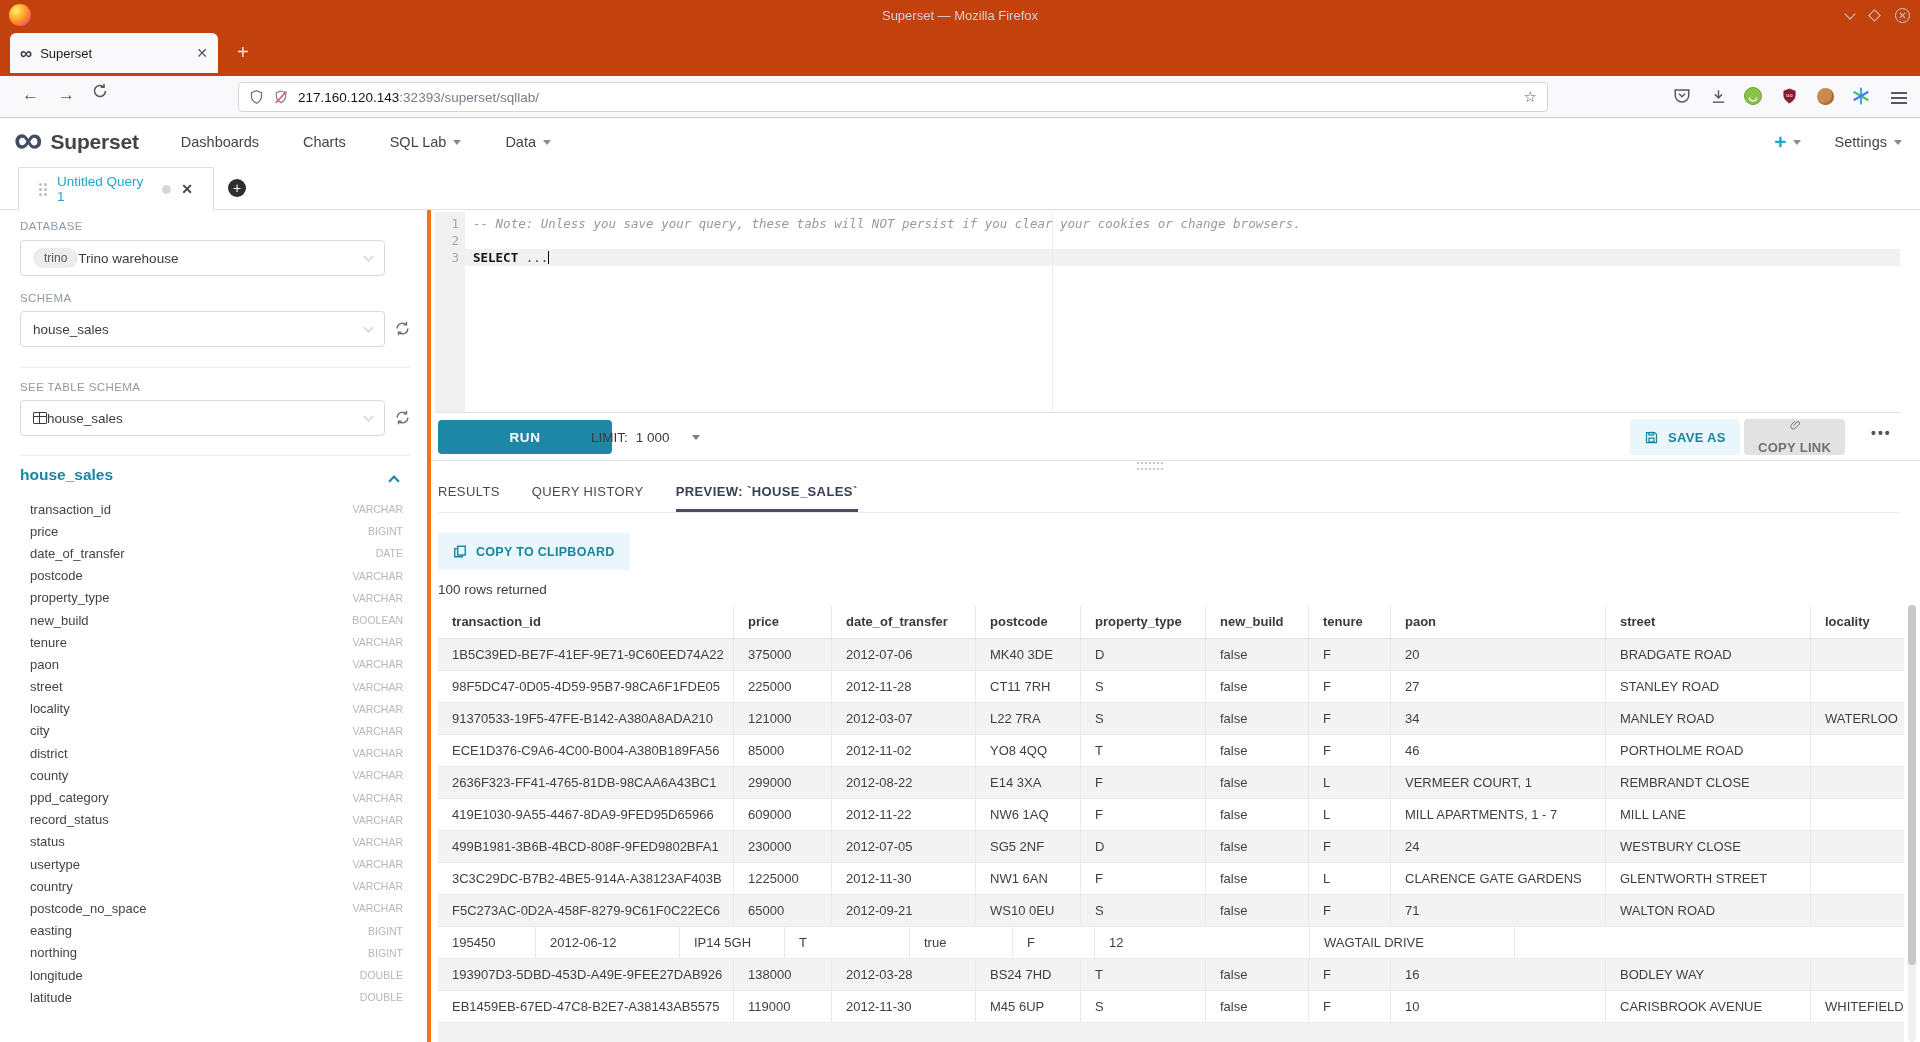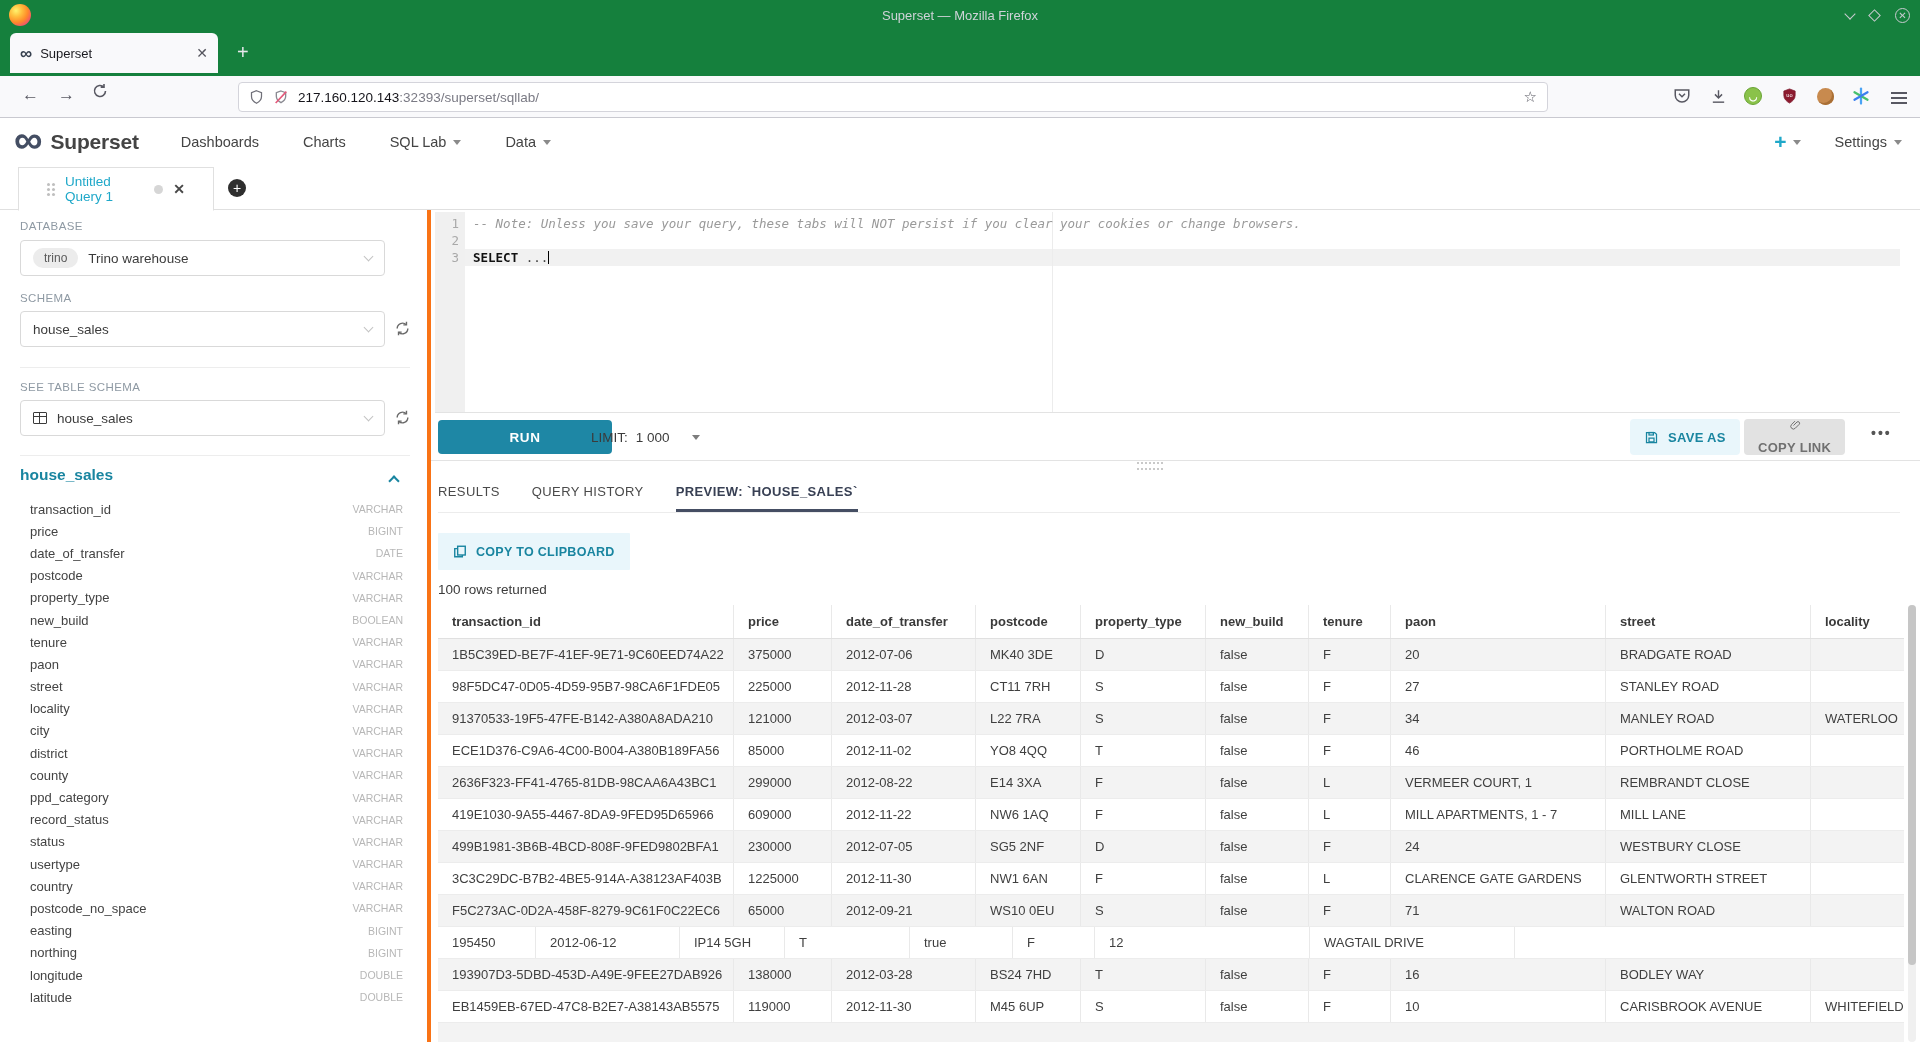--- a/index.html
+++ b/index.html
@@ -1,20 +1,20 @@
 <!DOCTYPE html>
 <html><head>
 <meta charset="utf-8">
 <style>
   * { box-sizing: border-box; margin: 0; padding: 0; }
   html,body { width:1920px; height:1042px; overflow:hidden; background:#fff;
     font-family:"Liberation Sans", sans-serif; }
 
   
-  .browser-top { position:absolute; top:0; left:0; width:1920px; height:76px; background:#15803d; }
+  .browser-top { position:absolute; top:0; left:0; width:1920px; height:76px; background:#c2410c; }
   .win-title { position:absolute; top:0; left:0; right:0; height:30px; display:flex; align-items:center; justify-content:center;
     color:#cfd3d8; font-size:13px; }
   .ff-logo { position:absolute; top:4px; left:9px; width:22px; height:22px; border-radius:50%;
     background: radial-gradient(circle at 32% 30%, #fff36e 0%, #ffbe3d 28%, #ff8a2a 55%, #f0536b 78%, #b5327f 100%); }
   .win-controls { position:absolute; top:4px; right:10px; display:flex; gap:16px; align-items:center; height:22px; }
   .wc-chev { width:8px; height:8px; border-right:1.5px solid #c8cbd0; border-bottom:1.5px solid #c8cbd0; transform:rotate(45deg); margin-top:-3px; }
   .wc-diam { width:9px; height:9px; border:1.5px solid #c8cbd0; transform:rotate(45deg); }
   .wc-close { width:15px; height:15px; border-radius:50%; border:1.5px solid #c8cbd0; color:#c8cbd0; display:flex; align-items:center; justify-content:center; font-size:10px; }
 
   .btab { position:absolute; top:33px; left:10px; width:208px; height:40px; background:#f9f9fb; border-radius:6px 6px 0 0;
@@ -45,34 +45,34 @@
   .brand-name { font-size:21px; font-weight:bold; color:#444444; letter-spacing:-0.2px; }
   .nav-items { display:flex; gap:44px; margin-left:42px; align-items:center; }
   .nav-item { font-size:14.5px; color:#444444; display:flex; align-items:center; gap:7px; }
   .caret { width:0; height:0; border-left:4px solid transparent; border-right:4px solid transparent; border-top:5px solid #8a8a8a; }
   .nav-right { margin-left:auto; margin-right:18px; display:flex; align-items:center; gap:34px; }
   .plus-btn { color:#1fa8c9; font-size:21px; font-weight:bold; display:flex; align-items:center; gap:6px; }
 
   
   .qtab-row { position:absolute; top:166px; left:0; width:1920px; height:44px; background:#fff; border-bottom:1px solid #e0e0e0; }
   .qtab { position:absolute; left:18px; top:0; height:44px; width:196px; background:#fff;
-    border:1px solid #e0e0e0; border-bottom:1px solid #fff; display:flex; align-items:center; gap:10px; padding:0 28px; z-index:2; top:1px;}
+    border:1px solid #e0e0e0; border-bottom:1px solid #fff; display:flex; align-items:center; gap:10px; padding:0 20px; z-index:2; top:1px;}
   .dots6 { width:3px; height:3px; border-radius:50%; background:#bfbfbf; margin-right:5px;
     box-shadow:0 5px 0 #bfbfbf,0 10px 0 #bfbfbf,5px 0 0 #bfbfbf,5px 5px 0 #bfbfbf,5px 10px 0 #bfbfbf; margin-top:-10px;}
   .qtab-label { color:#1fa8c9; font-size:13.5px; flex:1; }
   .status-dot { width:9px; height:9px; border-radius:50%; background:#d6d6d6; }
   .qtab-close { color:#484848; font-size:14px; font-weight:bold; }
   .addtab { position:absolute; left:228px; top:13px; width:18px; height:18px; border-radius:50%; background:#2e2e2e; color:#fff;
     display:flex; align-items:center; justify-content:center; font-size:14px; line-height:1; }
 
   
   .sidebar { position:absolute; top:210px; left:0; width:431px; height:832px; background:#fff; border-right:4px solid #f97316; }
   .sb-label { position:absolute; left:20px; font-size:11.5px; color:#8e99a3; letter-spacing:0.4px; }
   .sb-select { position:absolute; left:20px; width:365px; height:36px; border:1px solid #d9d9d9; border-radius:4px; background:#fff;
-    display:flex; align-items:center; padding:0 12px; gap:10px; }
+    display:flex; align-items:center; padding:0 12px; }
   .pill { background:#ececec; border-radius:11px; padding:3px 11px; font-size:12px; color:#5a5a5a; }
   .sb-val { font-size:13.5px; color:#3b3b3b; flex:1; }
   .chev-dn { width:7px; height:7px; border-right:1.6px solid #c3c3c3; border-bottom:1.6px solid #c3c3c3; transform:rotate(45deg); margin-top:-4px; }
   .chev-up-teal { width:8px; height:8px; border-right:2px solid #1985a0; border-bottom:2px solid #1985a0; transform:rotate(-135deg); margin-top:5px; }
   .refresh { position:absolute; width:18px; height:18px; color:#6a6a6a; }
   .sb-div { position:absolute; left:20px; width:390px; border-top:1px solid #ededed; }
   .tbl-ic { width:14px; height:12px; border:1.5px solid #3b3b3b; border-radius:1px; position:relative; }
   .tbl-ic::before { content:""; position:absolute; left:0; right:0; top:3px; border-top:1.5px solid #3b3b3b; }
   .tbl-ic::after { content:""; position:absolute; top:0; bottom:0; left:4.5px; border-left:1.5px solid #3b3b3b; }
   .schema-title { position:absolute; left:20px; font-size:15.5px; font-weight:bold; color:#1985a0; }

